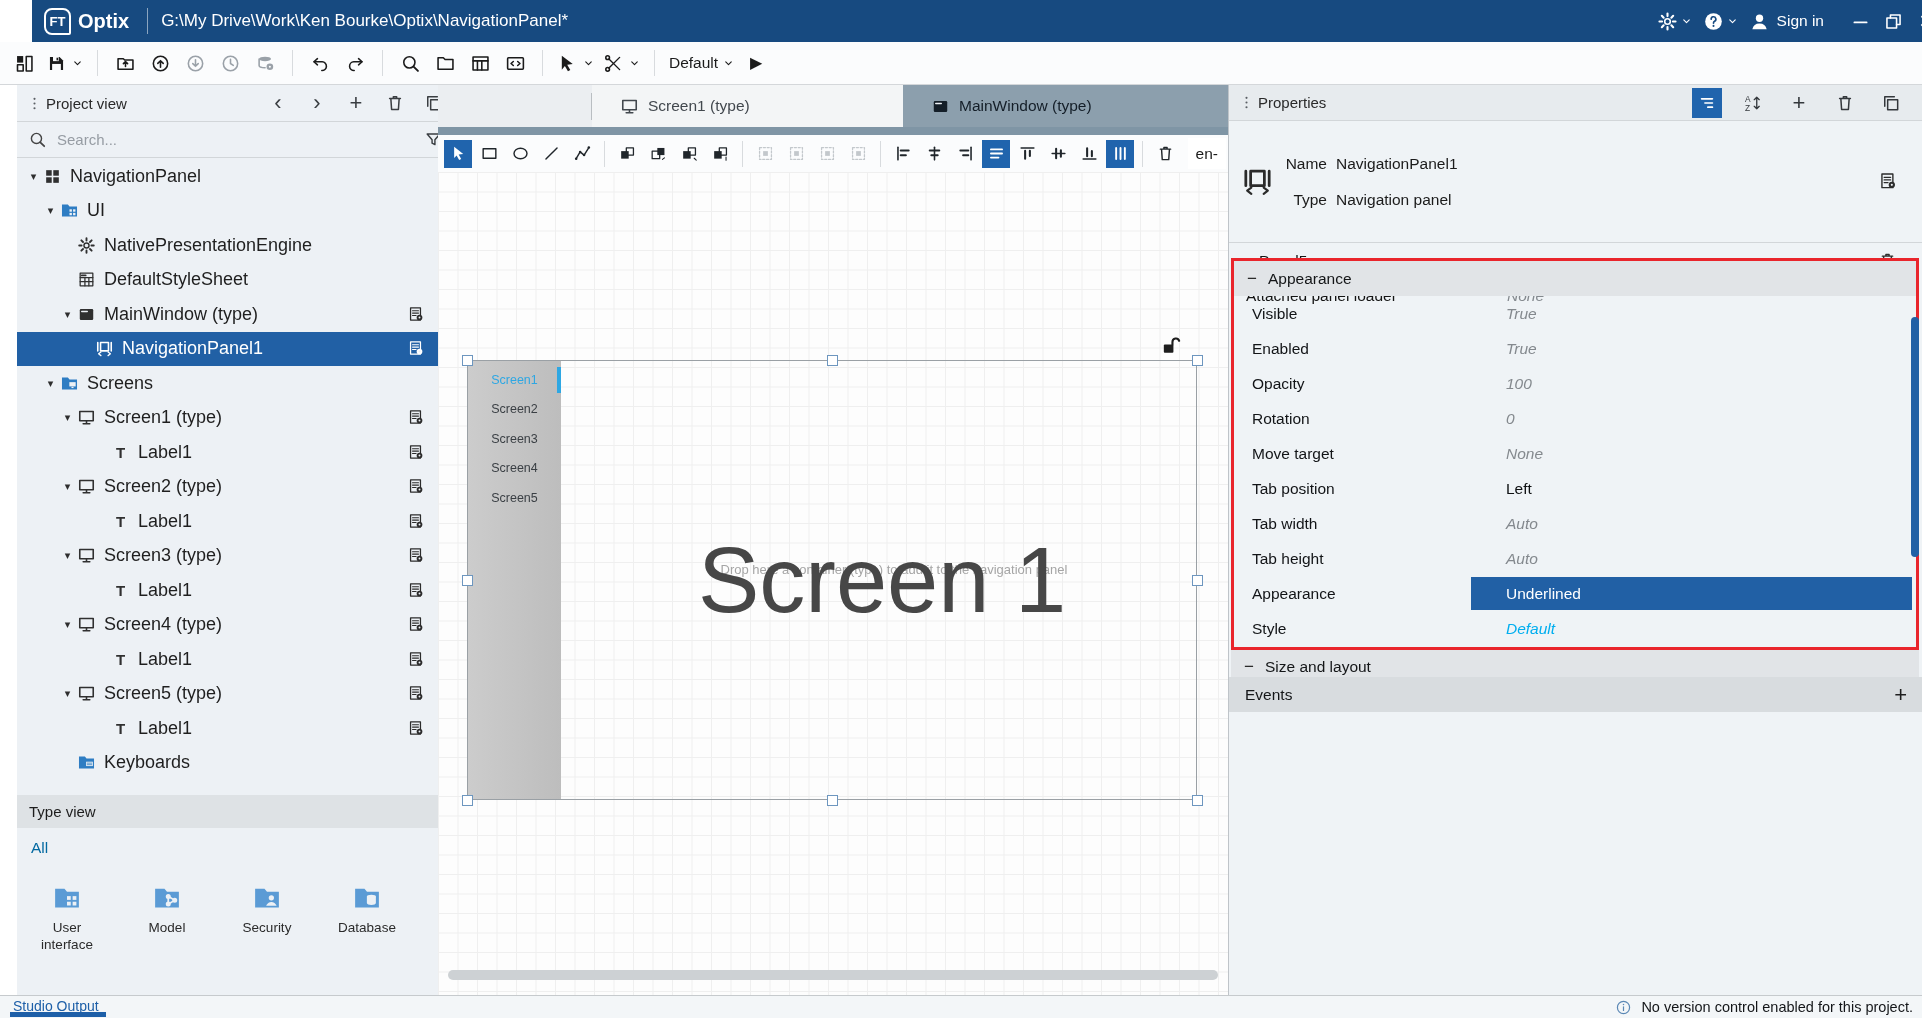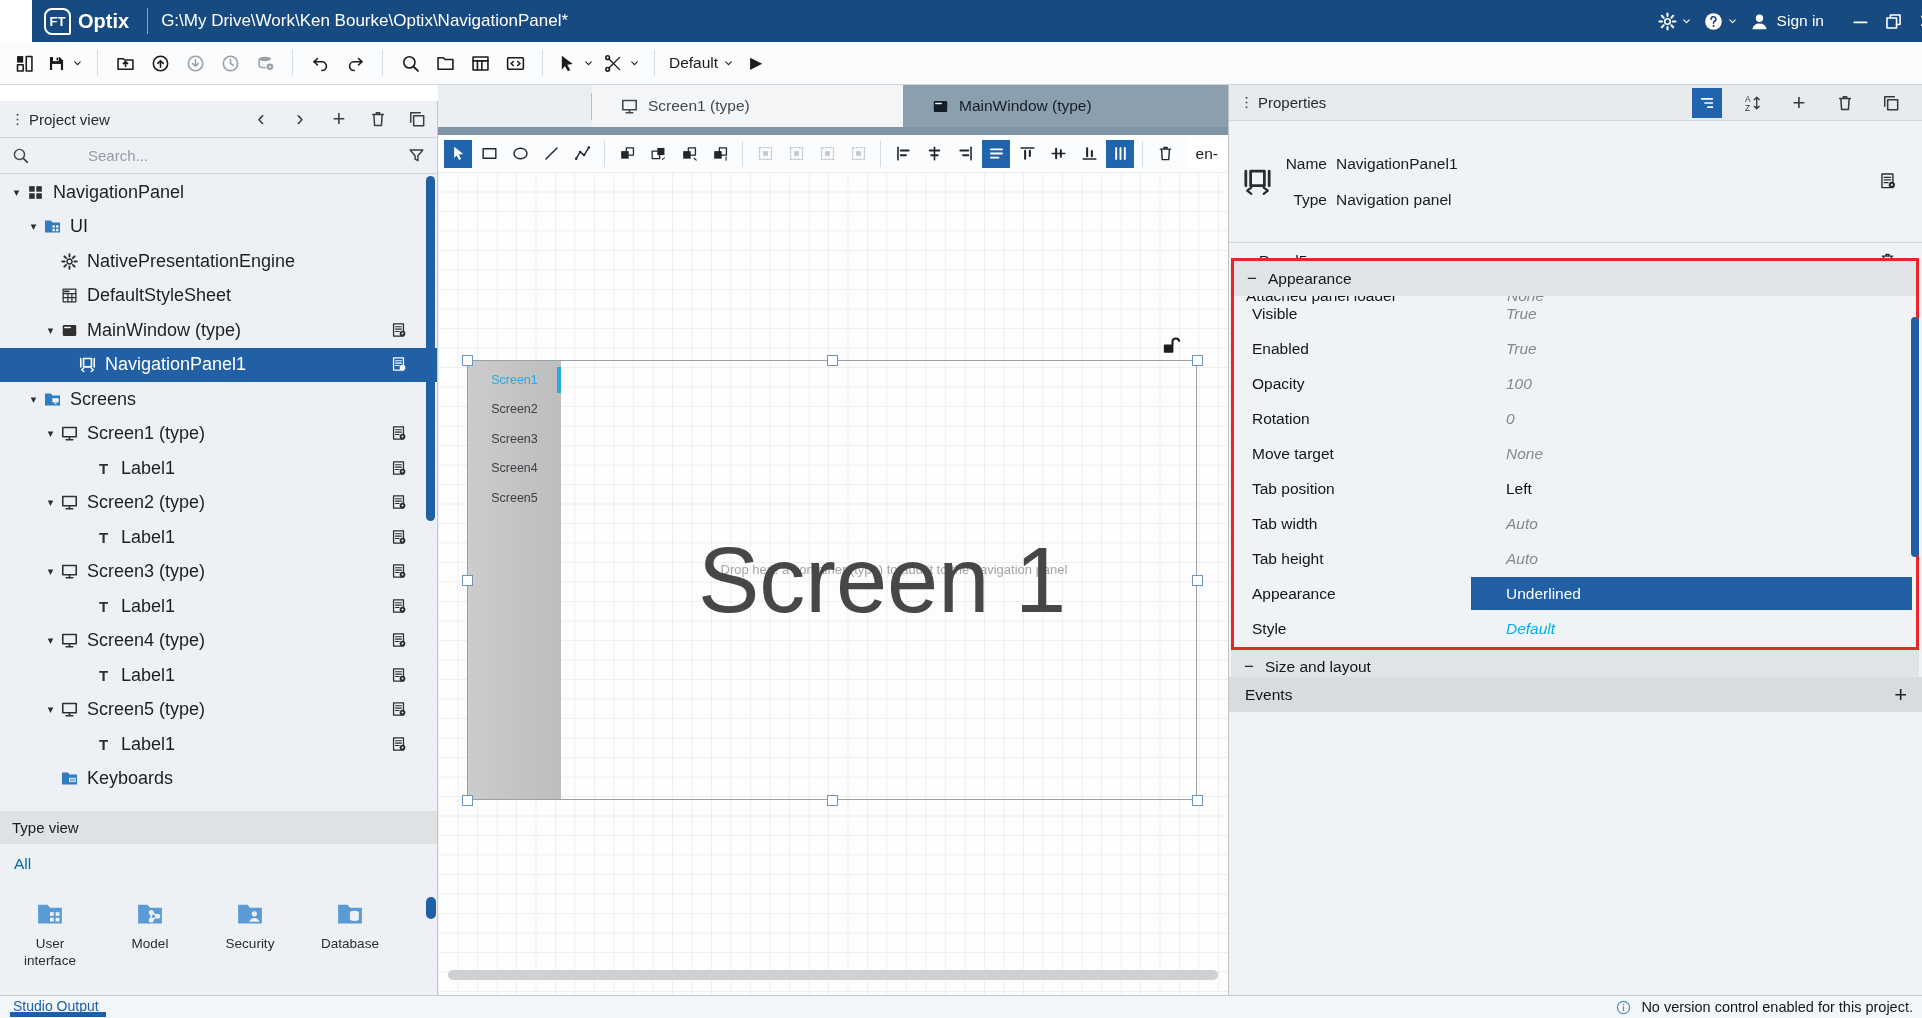--- a/index.html
+++ b/index.html
@@ -26,28 +26,28 @@
 
   
   #main-toolbar{position:absolute;left:0;top:42px;width:1922px;height:43px;background:#fbfcfd;border-bottom:1px solid #d4d7da;display:flex;align-items:center;padding-left:9px;gap:5px;}
   .tbtn{height:34px;min-width:30px;display:flex;align-items:center;justify-content:center;gap:5px;color:#1b1b1b;padding:0 2px;}
   .tbtn .ic{width:21px;height:21px;}
   .tbtn.disabled{color:#9aa1a8;}
   .tbtn .tlabel{font-size:15.5px;}
   .tsep{width:1px;height:26px;background:#d8dbde;margin:0 7px;flex:none;}
 
   
-  #left-panel{position:absolute;left:0;top:85px;width:438px;height:910px;background:#edf1f5;border-right:1px solid #c2c7cc;margin-top:16px;}
+  #left-panel{position:absolute;left:17px;top:85px;width:438px;height:910px;background:#edf1f5;border-right:1px solid #c2c7cc;}
   .ph{height:37px;display:flex;align-items:center;border-bottom:1px solid #d2d6d9;padding:0 10px;background:#edf1f5;}
   .grip{width:15px;height:17px;color:#5a5f64;}
   .ph-title{font-size:15px;color:#2a2a2a;margin-left:4px;}
   .ph-icons{margin-left:auto;display:flex;align-items:center;gap:19px;color:#3a3e42;}
   .ph-icons .ic{width:19px;height:19px;}
   .ph-icons .ic.txt{font-size:20px;}
-  .search{height:36px;border-bottom:1px solid #d2d6d9;display:flex;align-items:center;padding:0 11px;gap:48px;}
+  .search{height:36px;border-bottom:1px solid #d2d6d9;display:flex;align-items:center;padding:0 11px;}
   .search .ic{color:#444;width:19px;height:19px;}
   .search-ph{color:#969ca3;margin-left:10px;font-size:15px;flex:1;}
   #tree{position:absolute;left:0;top:74px;width:437px;}
   .trow{height:34.5px;display:flex;align-items:center;position:relative;}
   .trow.selected{background:#2160a5;color:#fff;}
   .arrow{width:17px;font-size:11px;color:#2e2e2e;display:inline-flex;justify-content:center;flex:none;}
   .trow.selected .arrow{color:#fff;}
   .ticon{width:19px;height:19px;color:#303030;margin-left:1px;}
   .ticon.blue{color:#2e7dc3;}
   .ticon.txt{font-weight:bold;font-size:15px;}

